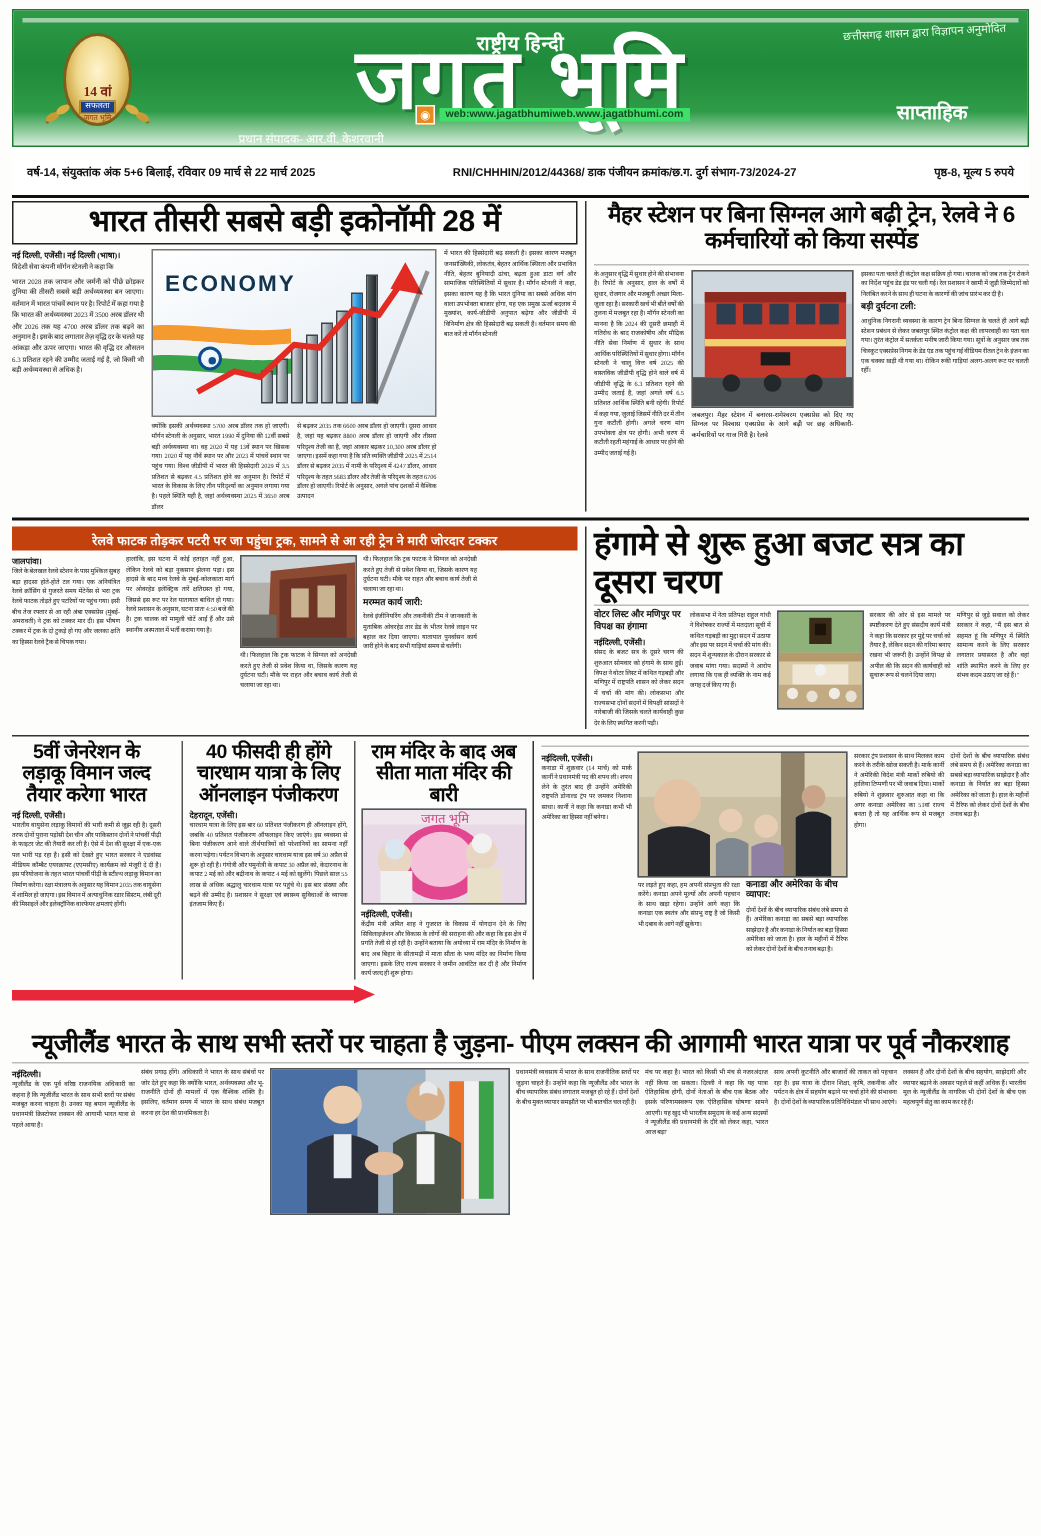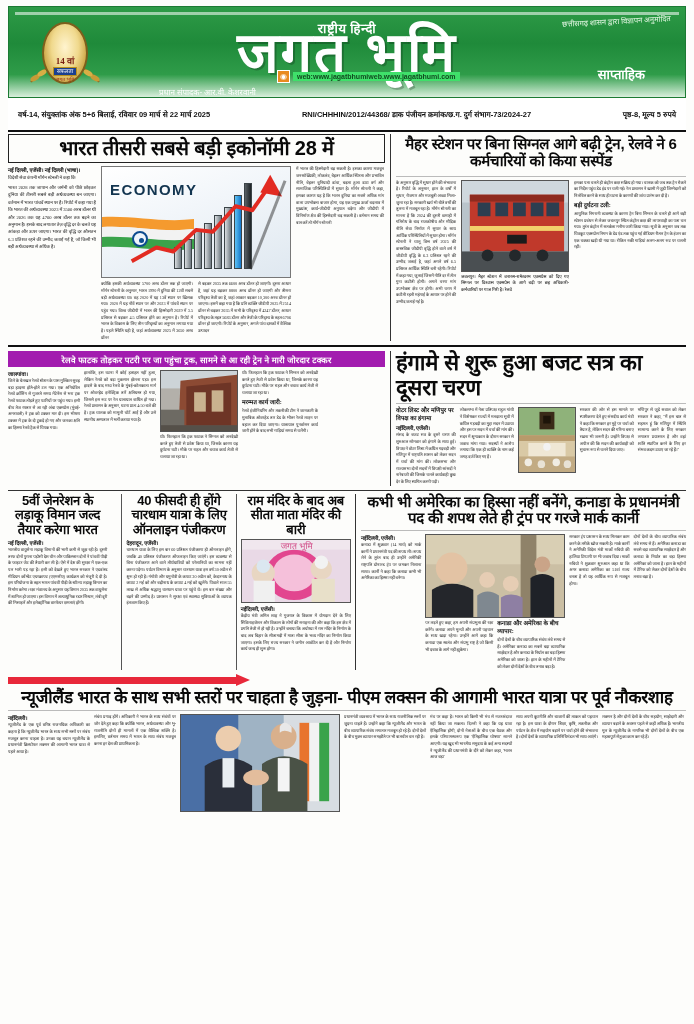--- a/index.html
+++ b/index.html
@@ -163,21 +163,21 @@
   }
   .econ-chakra:after {
     content:""; position:absolute; left:5px; top:5px; width:5px;height:5px;border-radius:50%;background:#0d4c8f;
   }
 
   
   .sec2 { display:flex; margin-top:4px; }
   .sec2-left { width:383px; padding-right:5px; border-right:1px solid #333; }
   .sec2-right { width:295px; padding-left:5px; }
   .blue-banner {
-    background:#a21caf; color:#fff; text-align:center;
+    background:#c2410c; color:#fff; text-align:center;
     font-size:8.3px; font-weight:bold; padding:2.5px 3px;
     font-family:"Liberation Sans", sans-serif; letter-spacing:.2px;
   }
   .s2l-cols { display:flex; gap:4px; margin-top:3px; }
   .s2l-c { width:72px; }
   .s2-photo-col { width:78px; }
   .s2r-cols { display:flex; gap:4px; margin-top:3px; }
   .s2r-c { width:92px; }
   .subhead { font-size:6px; font-weight:bold; color:#111; line-height:1.25; margin-bottom:2px;
              font-family:"Liberation Sans", sans-serif; }
@@ -192,21 +192,21 @@
   .s3d-c { width:78px; }
 
   
   .arrowband { margin-top:5px; height:11px; position:relative; }
   .arrowband .bar { position:absolute; left:0; top:2px; width:228px; height:7px; background:#e8283a; }
   .arrowband .tip {
     position:absolute; left:228px; top:-1px; width:0;height:0;
     border-top:6px solid transparent; border-bottom:6px solid transparent;
     border-left:14px solid #e8283a;
   }
-  .sec4 { margin-top:2px; }
+  .sec4 { margin-top:17px; }
   .s4-cols { display:flex; gap:4px; margin-top:3px; }
   .s4-c { width:92px; }
   .s4-photo { width:160px; }
 
   .flex { display:flex; }
   .mt2 { margin-top:2px; } .mt3 { margin-top:3px; }
 </style>
 </head>
 <body>
 
@@ -456,21 +456,20 @@
           <circle cx="82" cy="30" r="11" fill="#e8d6c2"></circle>
           <rect x="72" y="40" width="24" height="24" fill="#e8e0c9"></rect>
           <circle cx="82" cy="23" r="7" fill="#f2f2f2"></circle>
         </svg>
       </div>
       <div class="dateline mt2">नईदिल्ली, एजेंसी।</div>
       <div class="body-txt tiny">केंद्रीय मंत्री अमित शाह ने गुजरात के विकास में योगदान देने के लिए सिविलाइजेशन और विकास के लोगों की सराहना की और कहा कि इस क्षेत्र में प्रगति तेजी से हो रही है। उन्होंने बताया कि अयोध्या में राम मंदिर के निर्माण के बाद अब बिहार के सीतामढ़ी में माता सीता के भव्य मंदिर का निर्माण किया जाएगा। इसके लिए राज्य सरकार ने जमीन आवंटित कर दी है और निर्माण कार्य जल्द ही शुरू होगा।</div>
     </div>
 
     <div class="sec3-d">
-      <div class="headline" style="text-align:center;font-size:15px">कभी भी अमेरिका का हिस्सा नहीं बनेंगे, कनाडा के प्रधानमंत्री पद की शपथ लेते ही ट्रंप पर गरजे मार्क कार्नी</div>
       <div class="hr-thin"></div>
       <div class="s3d-cols">
         <div class="s3d-c" style="width:62px">
           <div class="dateline">नईदिल्ली, एजेंसी।</div>
           <div class="body-txt tiny">कनाडा में शुक्रवार (14 मार्च) को मार्क कार्नी ने प्रधानमंत्री पद की शपथ ली। शपथ लेने के तुरंत बाद ही उन्होंने अमेरिकी राष्ट्रपति डोनाल्ड ट्रंप पर जमकर निशाना साधा। कार्नी ने कहा कि कनाडा कभी भी अमेरिका का हिस्सा नहीं बनेगा।</div>
         </div>
         <div style="width:140px">
           <div class="photo" style="height:84px">
             <svg viewBox="0 0 140 84" preserveAspectRatio="none" style="width:100%;height:100%">
               <rect width="140" height="84" fill="#cbbfa4"></rect>

